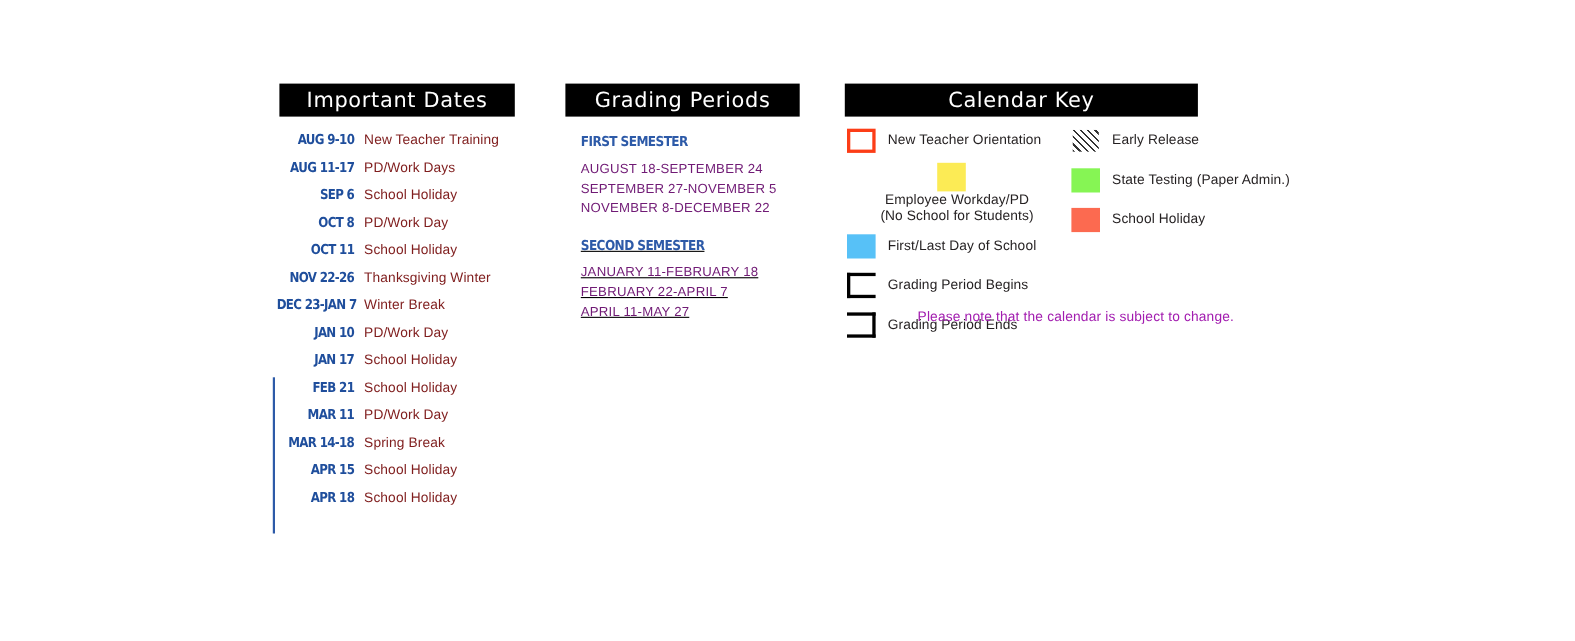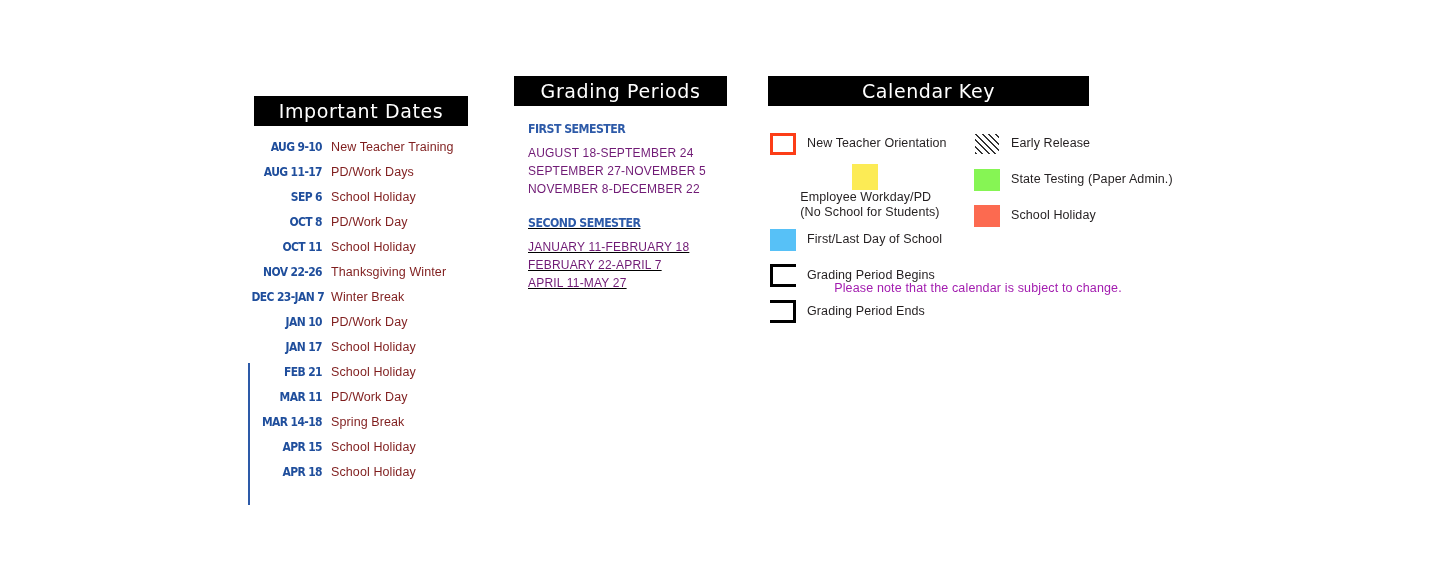--- a/index.html
+++ b/index.html
@@ -29,21 +29,20 @@
     font-weight: 400;
   }
 
   
   #important-dates {
     position: absolute;
     left: 240px;
     top: 76px;
     width: 260px;
     height: 430px;
-    margin-top: 20px;
   }
   #important-dates .bar {
     left: 14px;
     top: 0;
     width: 214px;
     height: 30px;
   }
   .dates-list {
     position: absolute;
     left: 0;
@@ -133,21 +132,22 @@
     height: 230px;
   }
   #calendar-key .bar {
     left: 0;
     top: 0;
     width: 321px;
     height: 30px;
   }
   .key-col {
     position: absolute;
-    top: 52px;
+    top: 36px;
+    text-align: center;
   }
   #key-col-left  { left: 2px;   width: 200px; }
   #key-col-right { left: 206px; width: 215px; }
 
   .key-row {
     display: flex;
     align-items: center;
     min-height: 31px;
     margin-bottom: 5px;
   }

